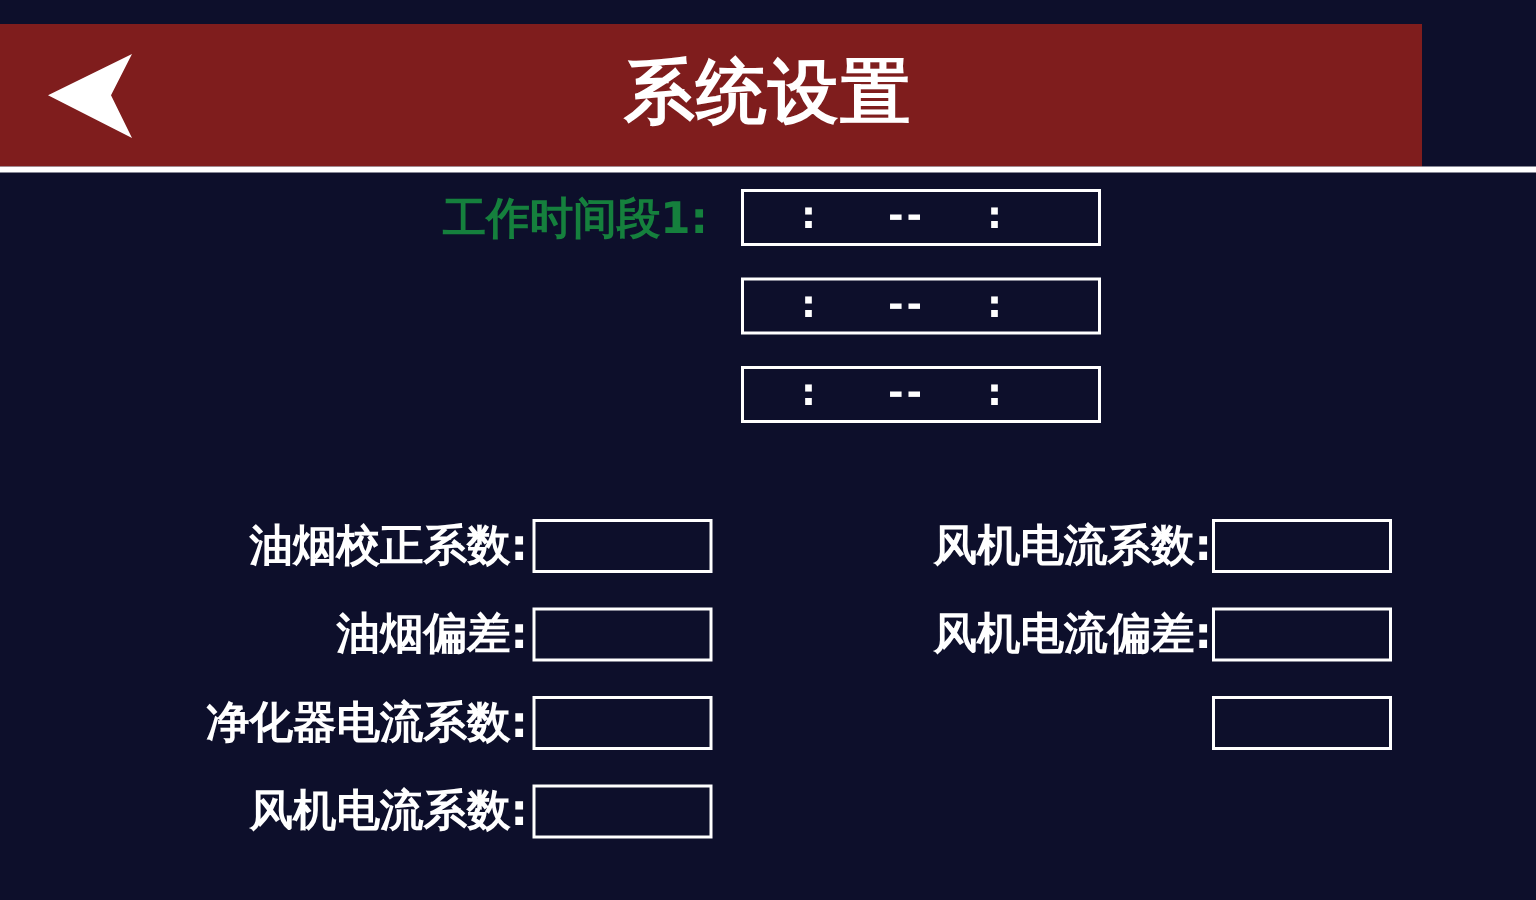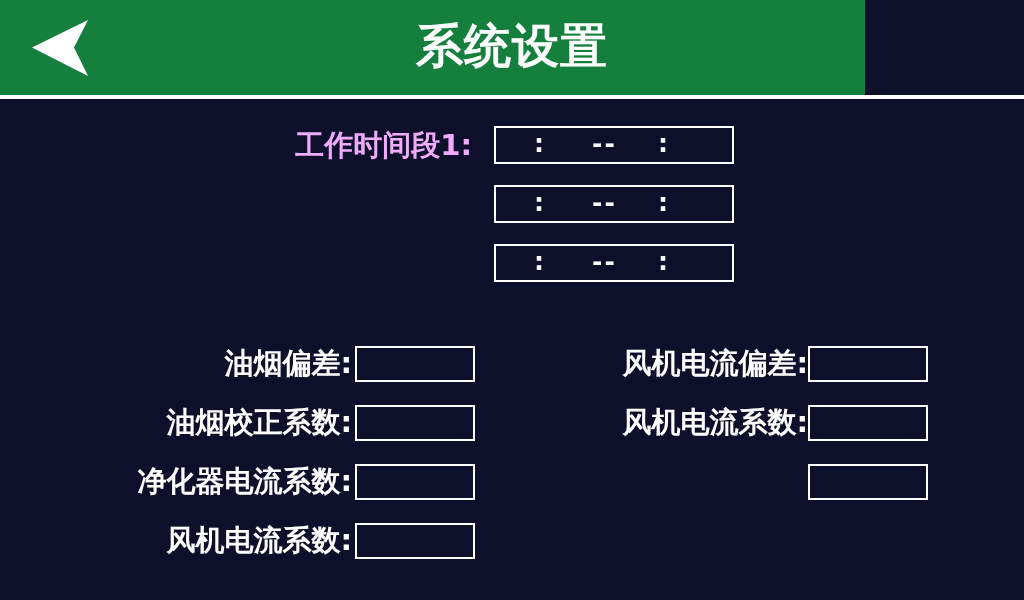--- a/index.html
+++ b/index.html
@@ -13,24 +13,24 @@
     font-family: "DejaVu Sans", "Liberation Sans", sans-serif;
     overflow: hidden;
     position: relative;
     -webkit-font-smoothing: antialiased;
   }
 
   
   #header {
     position: absolute;
     left: 0;
-    top: 0;
-    width: 865px;
+    top: 16px;
+    width: 948px;
     height: 95px;
-    background: #15803d;
+    background: #7f1d1d;
   }
   #back-button {
     position: absolute;
     left: 16px;
     top: 16px;
     width: 78px;
     height: 64px;
     cursor: pointer;
   }
   #back-button svg {
@@ -70,21 +70,21 @@
     position: relative;
     height: 38px;
     margin-bottom: 21px;
   }
   .time-label {
     position: absolute;
     right: 552px; 
     top: 0;
     height: 38px;
     line-height: 38px;
-    color: #f0abfc;
+    color: #15803d;
     font-size: 29px;
     font-weight: bold;
     white-space: nowrap;
     text-align: right;
   }
   .time-box {
     position: absolute;
     left: 494px;
     top: 0;
     width: 236px;
@@ -218,63 +218,63 @@
         <span class="tp tp-colon-2">:</span>
       </div>
     </div>
   </div>
 </div>
 
 <div id="param-grid">
 
   <div class="param-row">
     <div class="param-cell cell-left">
+      <div class="param-label">油烟校正系数:</div>
+      <div class="param-box">
+        <span class="param-value"></span>
+      </div>
+    </div>
+    <div class="param-cell cell-right">
+      <div class="param-label">风机电流系数:</div>
+      <div class="param-box">
+        <span class="param-value"></span>
+      </div>
+    </div>
+  </div>
+
+  <div class="param-row">
+    <div class="param-cell cell-left">
       <div class="param-label">油烟偏差:</div>
       <div class="param-box">
         <span class="param-value"></span>
       </div>
     </div>
     <div class="param-cell cell-right">
       <div class="param-label">风机电流偏差:</div>
       <div class="param-box">
         <span class="param-value"></span>
       </div>
     </div>
   </div>
 
   <div class="param-row">
     <div class="param-cell cell-left">
-      <div class="param-label">油烟校正系数:</div>
+      <div class="param-label">净化器电流系数:</div>
       <div class="param-box">
         <span class="param-value"></span>
       </div>
     </div>
     <div class="param-cell cell-right">
+      <div class="param-box">
+        <span class="param-value"></span>
+      </div>
+    </div>
+  </div>
+
+  <div class="param-row">
+    <div class="param-cell cell-left">
       <div class="param-label">风机电流系数:</div>
       <div class="param-box">
         <span class="param-value"></span>
       </div>
     </div>
   </div>
-
-  <div class="param-row">
-    <div class="param-cell cell-left">
-      <div class="param-label">净化器电流系数:</div>
-      <div class="param-box">
-        <span class="param-value"></span>
-      </div>
-    </div>
-    <div class="param-cell cell-right">
-      <div class="param-box">
-        <span class="param-value"></span>
-      </div>
-    </div>
-  </div>
-
-  <div class="param-row">
-    <div class="param-cell cell-left">
-      <div class="param-label">风机电流系数:</div>
-      <div class="param-box">
-        <span class="param-value"></span>
-      </div>
-    </div>
-  </div>
 </div>
 
 </body></html>

